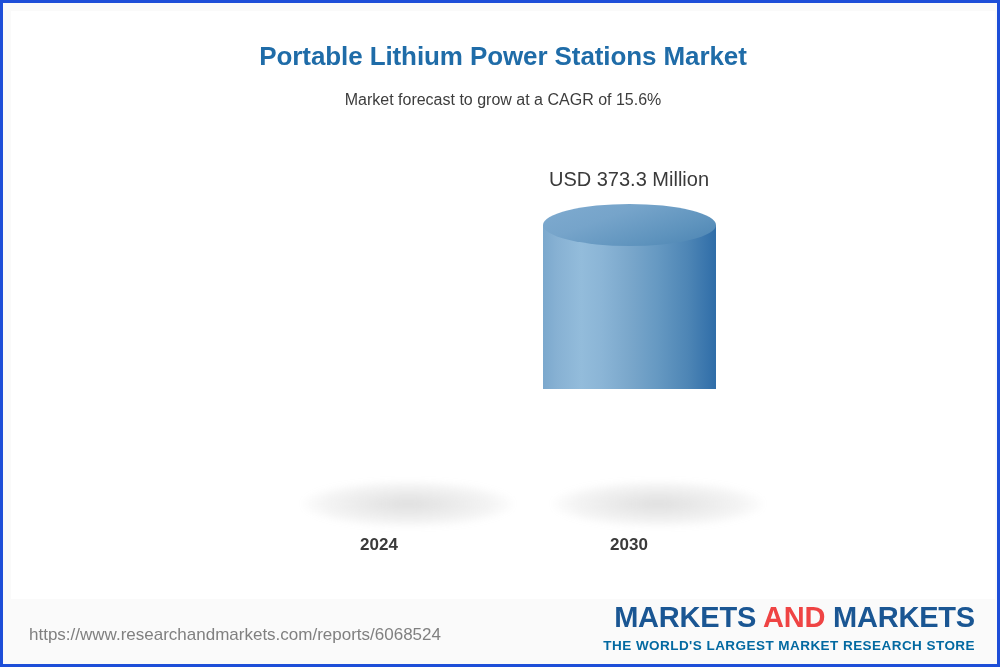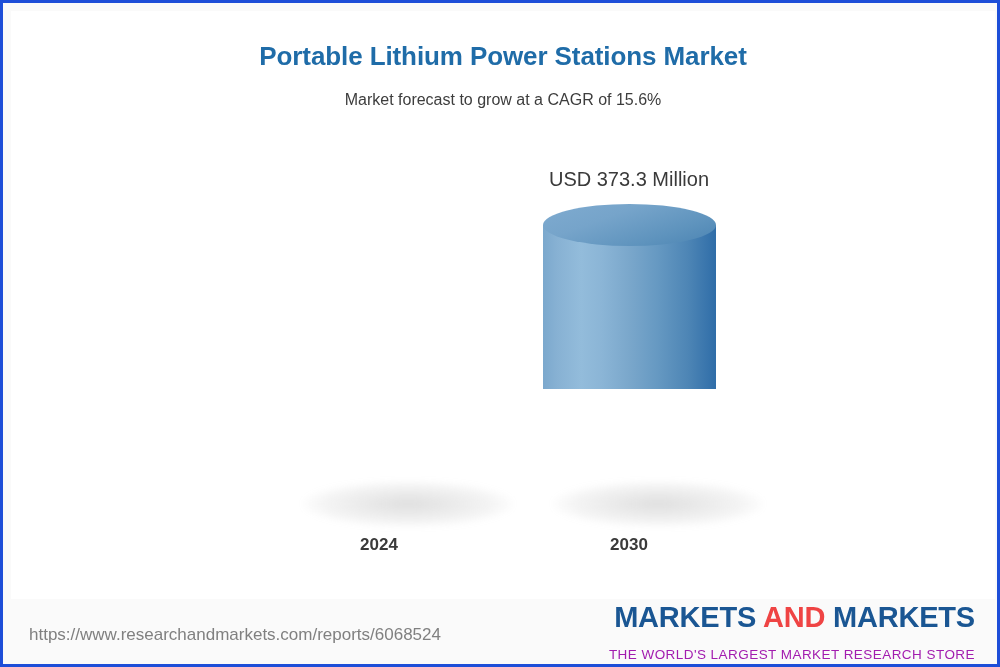--- a/index.html
+++ b/index.html
@@ -154,24 +154,24 @@
   }
   #logo-main {
     font-size: 29px;
     font-weight: bold;
     color: #1a5693;
     letter-spacing: -0.2px;
     white-space: nowrap;
   }
   #logo-main .and { color: #ef4444; margin-top: 40px; }
   #logo-sub {
-    margin-top: 16px;
+    margin-top: 7px;
     font-size: 13.5px;
-    font-weight: normal;
-    color: #a21caf;
+    font-weight: bold;
+    color: #0369a1;
     letter-spacing: 0.45px;
     white-space: nowrap;
   }
 </style>
 </head>
 <body>
 
 <div id="page">
   <div id="panel"></div>
 

